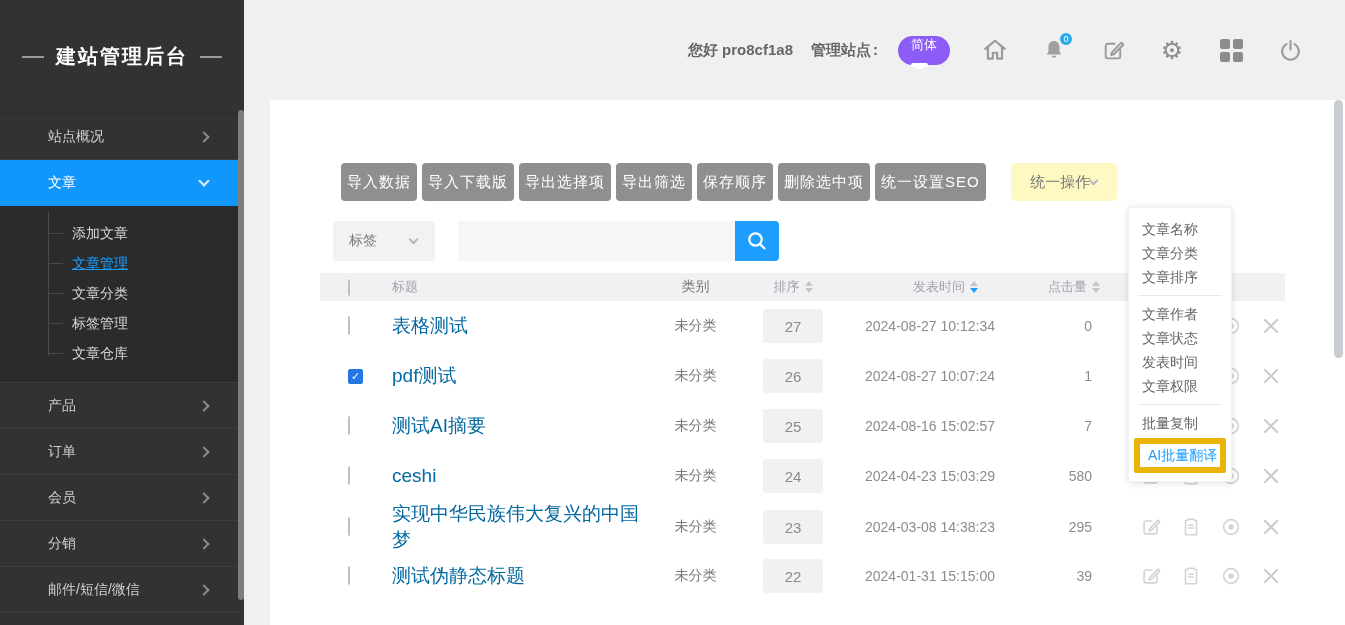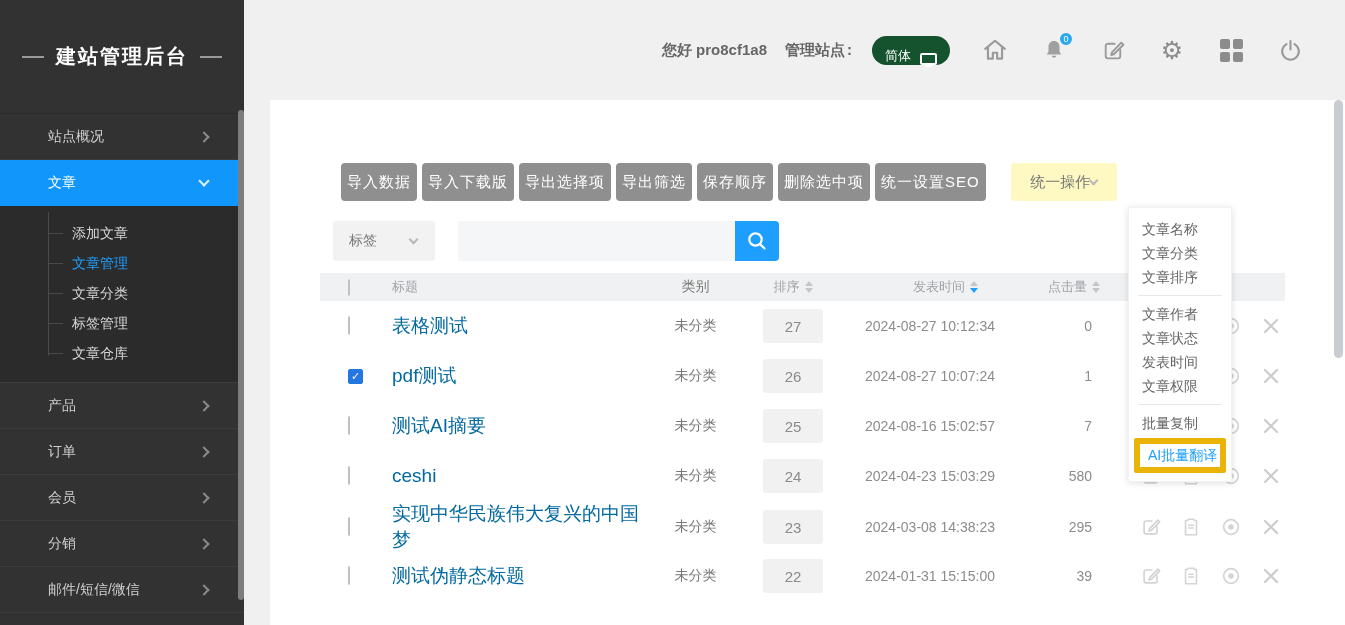--- a/index.html
+++ b/index.html
@@ -13,29 +13,29 @@
   .nav-item { height:46px; display:flex; align-items:center; justify-content:space-between; padding:0 36px 0 48px; color:#cfcfcf; font-size:14px; border-bottom:1px solid #3c3c3c; cursor:pointer; }
   .nav-item.active { background:#1196fb; color:#fff; border-bottom:none; }
   .chev { width:8px; height:8px; border-right:2px solid #8a8a8a; border-bottom:2px solid #8a8a8a; display:inline-block; }
   .chev-right { transform:rotate(-45deg); }
   .chev-down { transform:rotate(45deg); margin-top:-4px; }
   .nav-item.active .chev { border-color:#dff1ff; }
   .submenu { background:#2b2b2b; padding:12px 0 14px; position:relative; border-bottom:1px solid #3c3c3c; }
   .submenu::before { content:""; position:absolute; left:48px; top:6px; bottom:26px; width:1px; background:#4a4a4a; }
   .submenu-item { position:relative; height:30px; line-height:30px; padding-left:72px; color:#d6d6d6; font-size:14px; cursor:pointer; }
   .submenu-item::before { content:""; position:absolute; left:48px; top:15px; width:15px; height:1px; background:#4a4a4a; }
-  .submenu-item.active { color:#1e9fff; }
+  .submenu-item.active { color:#1e9fff;text-decoration:underline; }
   .side-scroll { position:absolute; right:0; top:110px; width:6px; height:490px; background:#7d7d7d; border-radius:3px; }
 
   
   .topbar { position:absolute; left:244px; top:0; right:0; height:100px; background:#f0f0f0; display:flex; align-items:center; justify-content:flex-end; padding-right:42px; z-index:4; }
   .greeting, .manage-label { font-size:15px; font-weight:700; color:#666; }
   .greeting { margin-right:18px; }
   .manage-label { margin-right:18px;font-family:Liberation Mono, monospace; }
-  .lang-pill { background:#14532d; border-radius:15px; height:29px; display:flex; align-items:flex-end; gap:9px; padding:0 13px; cursor:pointer; margin-right:32px; }
+  .lang-pill { background:#8b5cf6; border-radius:15px; height:29px; display:flex; align-items:flex-start; gap:9px; padding:0 13px; cursor:pointer; margin-right:32px;flex-direction:column; }
   .lang-text { color:#fff; font-size:13px; }
   .monitor { width:17px; height:12px; border:2px solid #fff; border-radius:2px; position:relative; }
   .monitor::after { content:""; position:absolute; left:3px; right:3px; bottom:-4px; height:2px; background:#fff; }
   .top-icon { width:26px; height:26px; margin-left:33px; position:relative; display:flex; align-items:center; justify-content:center; cursor:pointer; }
   .top-icon svg { display:block; }
   .gear-glyph { font-size:25px; color:#8c8c8c; line-height:1; font-family:"DejaVu Sans",sans-serif; }
   .grid-icon { display:grid; grid-template-columns:10px 10px; grid-template-rows:10px 10px; gap:3px; }
   .grid-icon span { background:#8c8c8c; border-radius:2px; }
   .bell-badge { position:absolute; top:-6px; right:-7px; width:16px; height:16px; background:#29a9ec; border:2px solid #f0f0f0; border-radius:50%; color:#fff; font-size:9px; display:flex; align-items:center; justify-content:center; }
 

